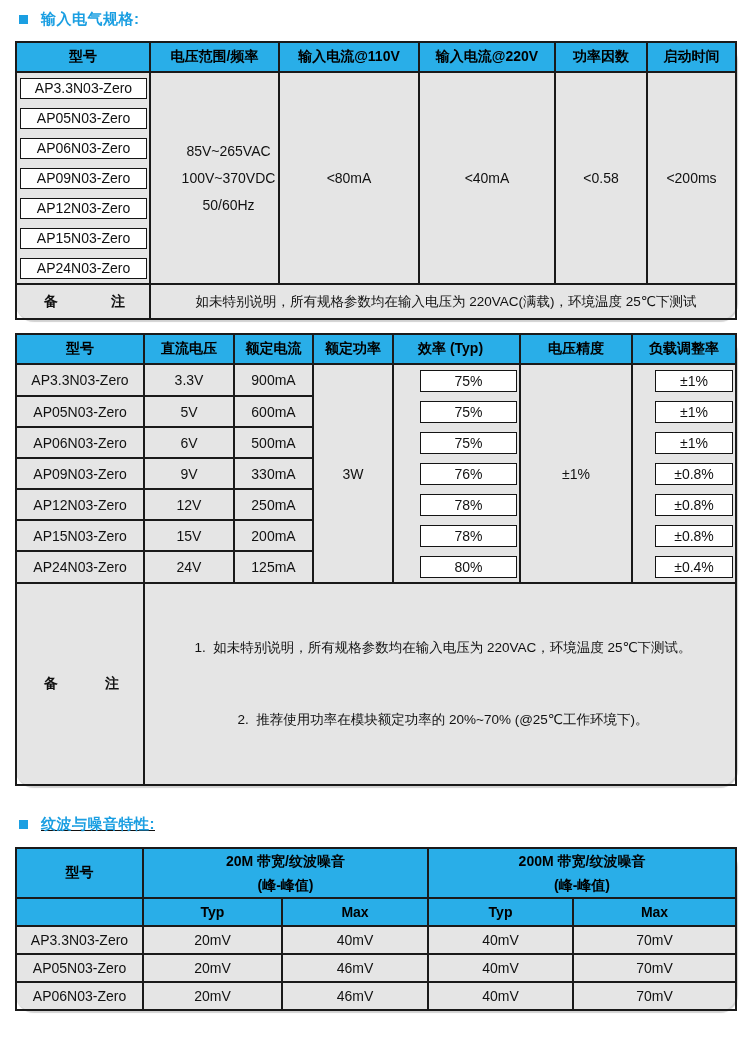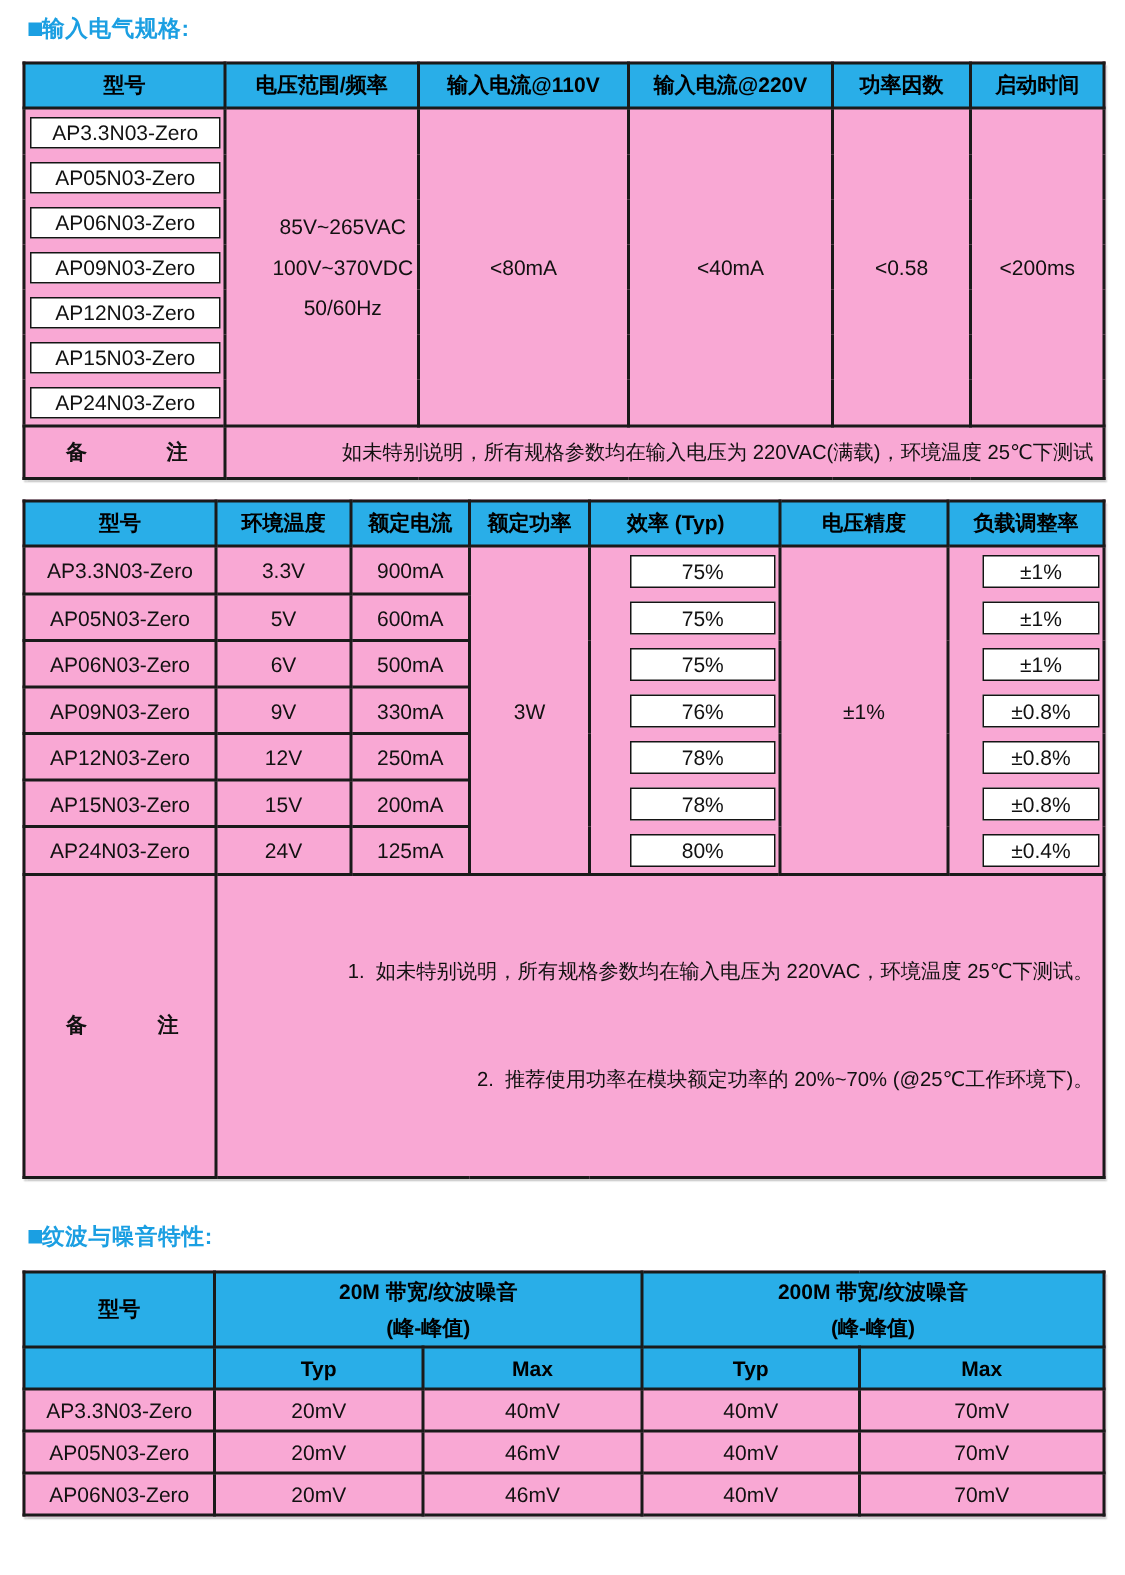--- a/index.html
+++ b/index.html
@@ -6,41 +6,41 @@
   body{
     width:750px;height:1050px;
     font-family:"Liberation Sans","DejaVu Sans",sans-serif;
     color:#111;-webkit-font-smoothing:antialiased;
   }
   .page{padding:10px 14px 0 15px;}
 
   
   .section-title{display:flex;align-items:center;margin:0 0 0 4px;}
   .section-title .bullet{width:9px;height:9px;flex:0 0 9px;}
-  .section-title .txt{font-size:15px;font-weight:bold;letter-spacing:.5px;}
+  .section-title .txt{margin-left:13px;font-size:15px;font-weight:bold;letter-spacing:.5px;}
 
   
   table{border-collapse:collapse;table-layout:fixed;width:720px;
-        box-shadow:1px 2px 1px rgba(0,0,0,.18);background:#f9a8d4;}
+        box-shadow:1px 2px 1px rgba(0,0,0,.18);background:#e5e5e5;border-radius:18px;}
   table,th,td{border:2px solid #1a1a1a;}
   th{font-size:14px;font-weight:600;padding:0;color:#000;}
   td{font-size:14px;text-align:center;vertical-align:middle;padding:0;}
   .head-row th{height:28px;}
   td.boxed{border-style:none;}
   .box{box-sizing:border-box;border:1.5px solid #141414;background:#fff;
        display:flex;align-items:center;justify-content:center;}
 
   
   .t1{margin-top:12px;}
   .t1 td{height:26px;}
   .t1 td.boxed{padding:2px 2px 2px 3px;}
   .t1 .box{height:21px;}
   .t1 .vr{line-height:27px;font-size:14px;margin-left:28px;}
   .note-label{display:flex;justify-content:space-between;padding:0 24px 0 27px;font-weight:600;}
-  .note-cell{text-align:right;font-size:13.5px;padding:4px 6px 4px 12px;white-space:pre-wrap;line-height:24px;}
+  .note-cell{text-align:center;font-size:13.5px;padding:4px 6px 4px 12px;white-space:pre-wrap;line-height:24px;}
   .t1 .note-row td{height:25px;}
 
   
   .t2{margin-top:13px;}
   .t2 td{height:27px;}
   .t2 td.boxed{padding:2px;}
   .t2 td.eff{padding-left:7px;}
   .t2 td.load{padding-left:3px;}
   .t2 .box{height:22px;margin-left:19px;}
   .t2 .th-left{text-align:left;padding-left:24px;}
@@ -48,21 +48,21 @@
 
   
   .t3{margin-top:13px;}
   .t3 td{height:26px;}
   .t3 .group-head{height:50px;}
   .t3 .group-head .g{line-height:24px;}
   .t3 .sub-head th{height:26px;}
 
   .hd{background:var(--hbg);}
   .sp2{margin-top:37px;}
-  .sp3{margin-top:29px;}
+  .sp3{margin-top:29px;text-decoration:underline;}
 </style>
 </head>
 <body>
 
 <div class="page">
 
   <div class="section-title">
     <span class="bullet" style="background: rgb(27, 159, 226);"></span>
     <span class="txt title-blue" style="color: rgb(27, 159, 226);">输入电气规格:</span>
   </div>
@@ -148,21 +148,21 @@
         <col style="width:90px">
         <col style="width:79px">
         <col style="width:80px">
         <col style="width:127px">
         <col style="width:112px">
         <col style="width:104px">
       </colgroup>
     <tbody>
         <tr class="head-row">
       <th class="hd">型号</th>
-      <th class="hd">环境温度</th>
+      <th class="hd">直流电压</th>
       <th class="hd">额定电流</th>
       <th class="hd">额定功率</th>
       <th class="hd th-left">效率 (Typ)</th>
       <th class="hd">电压精度</th>
       <th class="hd">负载调整率</th>
     </tr>
     <tr>
       <td>AP3.3N03-Zero</td>
       <td>3.3V</td>
       <td>900mA</td>

